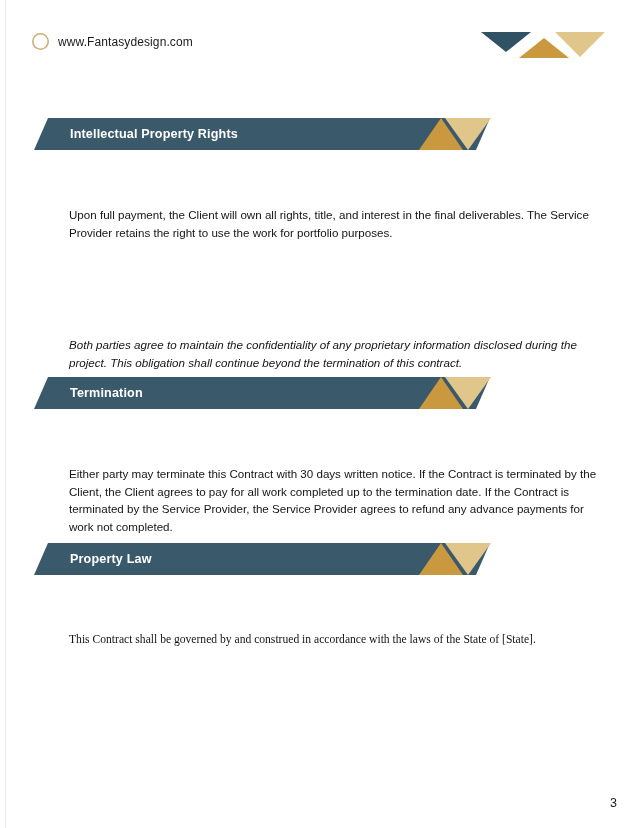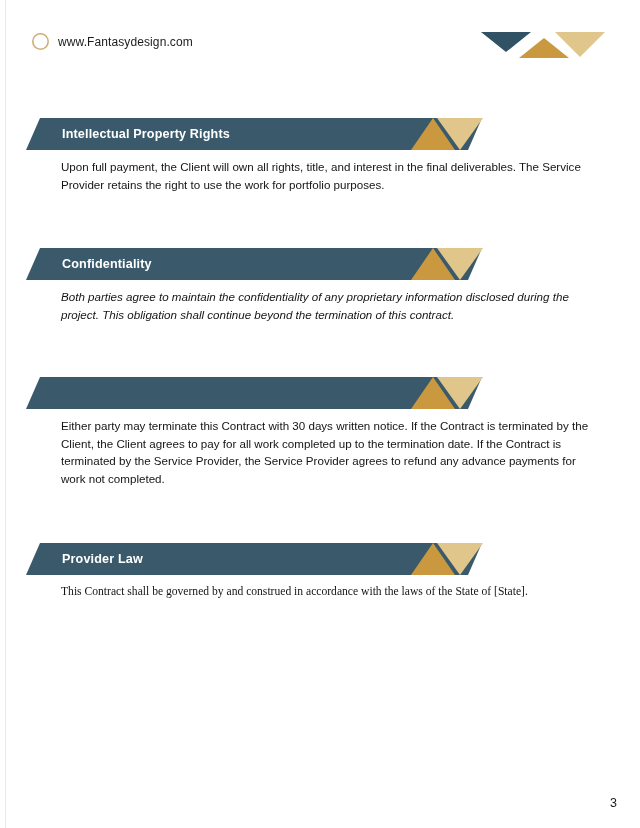--- a/index.html
+++ b/index.html
@@ -91,21 +91,21 @@
     left: 74px;
     top: 0;
     border-left: 25px solid transparent;
     border-right: 25px solid transparent;
     border-top: 25px solid #e0c68b;
   }
 
   
   .section {
     position: absolute;
-    left: 4px;
+    left: 12px;
     width: 612px;
   }
   .section-head {
     position: relative;
     height: 32px;
     margin-left: 22px;
     width: 456px;
   }
   .head-bar {
     position: absolute;
@@ -147,20 +147,21 @@
     border-top: 32px solid #e0c68b;
   }
 
   .section-body {
     position: absolute;
     left: 57px;
     width: 535px;
     font-size: 11.6px;
     line-height: 17.6px;
     color: #141414;
+    margin-top: 48px;
   }
   .section-body p {
     margin: 0;
   }
 
   
   #sec-ip        { top: 118px; }
   #sec-ip .section-body        { top: 40px; }
   #sec-conf      { top: 248px; }
   #sec-conf .section-body      { top: 40px; font-style: italic; }
@@ -202,48 +203,43 @@
       <span class="head-tri head-tri-gold"></span>
       <span class="head-tri head-tri-tan"></span>
       <span class="head-title">Intellectual Property Rights</span>
     </div>
     <div class="section-body">
       <p>Upon full payment, the Client will own all rights, title, and interest in the final deliverables. The Service Provider retains the right to use the work for portfolio purposes.</p>
     </div>
   </div>
 
   <div class="section" id="sec-conf">
-    <div class="section-head">
-      <span class="head-bar"></span>
-      <span class="head-tri head-tri-gold"></span>
-      <span class="head-tri head-tri-tan"></span>
-      <span class="head-title">Confidentiality</span>
-    </div>
     <div class="section-body">
       <p>Both parties agree to maintain the confidentiality of any proprietary information disclosed during the project. This obligation shall continue beyond the termination of this contract.</p>
     </div>
   </div>
 
   <div class="section" id="sec-term">
     <div class="section-head">
       <span class="head-bar"></span>
       <span class="head-tri head-tri-gold"></span>
       <span class="head-tri head-tri-tan"></span>
+      <span class="head-title">Termination</span>
     </div>
     <div class="section-body">
       <p>Either party may terminate this Contract with 30 days written notice. If the Contract is terminated by the Client, the Client agrees to pay for all work completed up to the termination date. If the Contract is terminated by the Service Provider, the Service Provider agrees to refund any advance payments for work not completed.</p>
     </div>
   </div>
 
   <div class="section" id="sec-law">
     <div class="section-head">
       <span class="head-bar"></span>
       <span class="head-tri head-tri-gold"></span>
       <span class="head-tri head-tri-tan"></span>
-      <span class="head-title">Provider Law</span>
+      <span class="head-title">Property Law</span>
     </div>
     <div class="section-body">
       <p>This Contract shall be governed by and construed in accordance with the laws of the State of [State].</p>
     </div>
   </div>
 
   <div class="page-number">3</div>
 
 </div>
 

